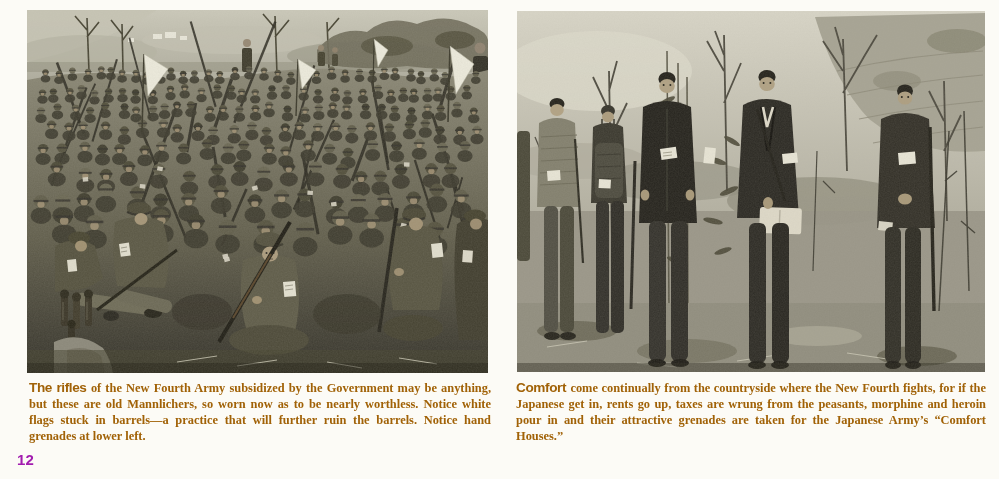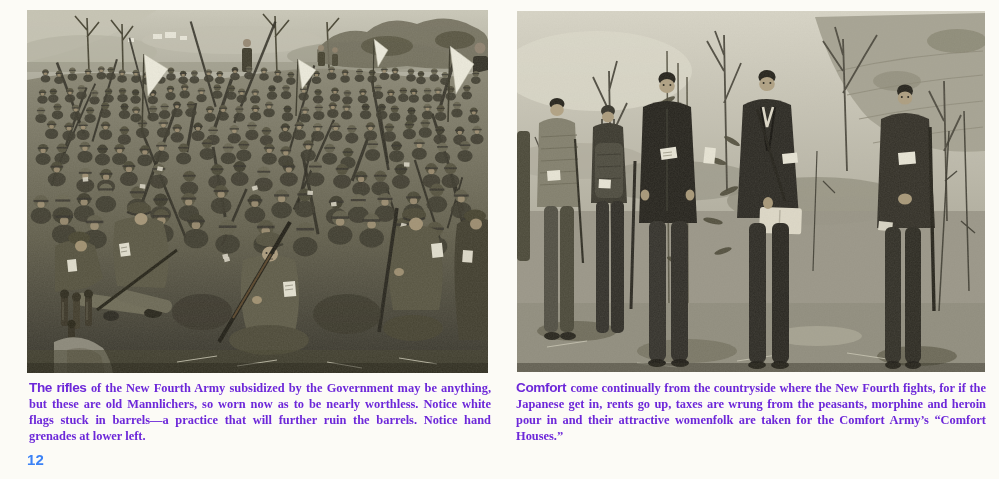--- a/index.html
+++ b/index.html
@@ -12,33 +12,33 @@
   figure.photo{
     position:absolute;margin:0;padding:0;overflow:hidden;
     background:#a8a698;
   }
   .photo-left{left:27px;top:10px;width:461px;height:363px;}
   .photo-right{left:517px;top:11px;width:468px;height:361px;}
   figure.photo svg{display:block;width:100%;height:100%;}
   .caption{
     position:absolute;margin:0;
     font:700 12.4px/16px "Liberation Serif",serif;
-    color:#6d28d9;text-align:justify;
+    color:#a16207;text-align:justify;
   }
   .caption-left{left:29px;top:380px;width:462px;}
   .caption-right{left:516px;top:380px;width:470px;}
   .caption-lead{
     font-family:"Liberation Sans",sans-serif;
     font-weight:700;font-size:13.6px;letter-spacing:-0.4px;
     margin-right:0.32em;
   }
   .page-number{
-    position:absolute;left:27px;top:451px;
+    position:absolute;left:17px;top:451px;
     font:700 15px/18px "Liberation Sans",sans-serif;
-    color:#3b82f6;letter-spacing:0.2px;
+    color:#a21caf;letter-spacing:0.2px;
   }
 </style>
 </head>
 <body>
 
 <div class="page">
 
   <figure class="photo photo-left" aria-label="Massed New Fourth Army soldiers seated on a hillside holding old Mannlicher rifles pointed upward, white pennant flags stuck in the barrels, stick hand grenades at lower left">
     <svg viewBox="0 0 461 363" preserveAspectRatio="none" role="img">
       <defs>
@@ -992,17 +992,17 @@
       <rect x="0" y="352" width="468" height="9" fill="#2c2a20" opacity="0.45"></rect>
       <rect width="468" height="361" filter="url(#R_grain)"></rect>
     </svg>
   </figure>
 
   <p class="caption caption-left">
     <strong class="caption-lead">The rifles</strong><span class="caption-text">of the New Fourth Army subsidized by the Government may be anything, but these are old Mannlichers, so worn now as to be nearly worthless.  Notice white flags stuck in barrels—a practice that will further ruin the barrels.  Notice hand grenades at lower left.</span>
   </p>
 
   <p class="caption caption-right">
-    <strong class="caption-lead">Comfort</strong><span class="caption-text">come continually from the countryside where the New Fourth fights, for if the Japanese get in, rents go up, taxes are wrung from the peasants, morphine and heroin pour in and their attractive womenfolk are taken for the Comfort Army’s “Comfort Houses.”</span>
+    <strong class="caption-lead">Comfort</strong><span class="caption-text">come continually from the countryside where the New Fourth fights, for if the Japanese get in, rents go up, taxes are wrung from the peasants, morphine and heroin pour in and their attractive grenades are taken for the Japanese Army’s “Comfort Houses.”</span>
   </p>
 
   <div class="page-number">12</div>
 </div>
 
 </body></html>

